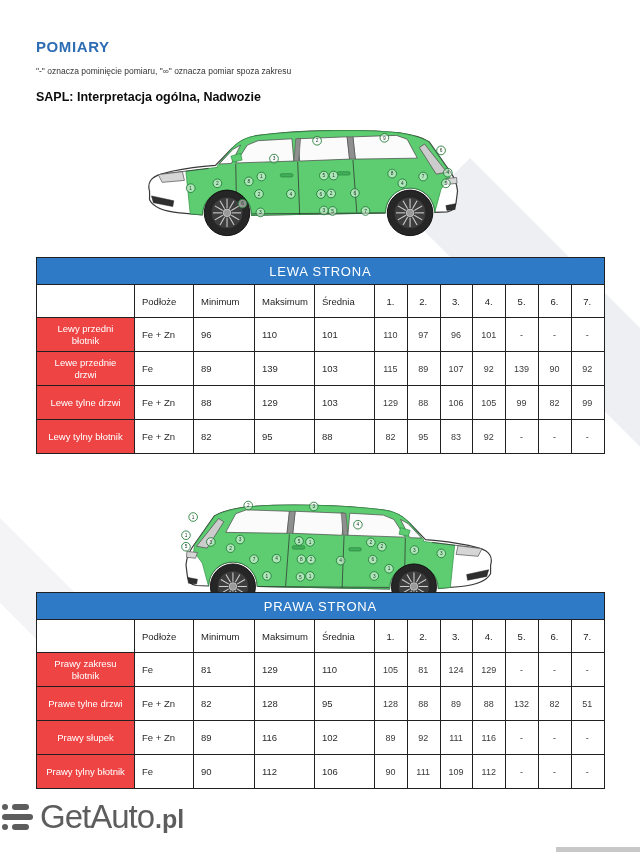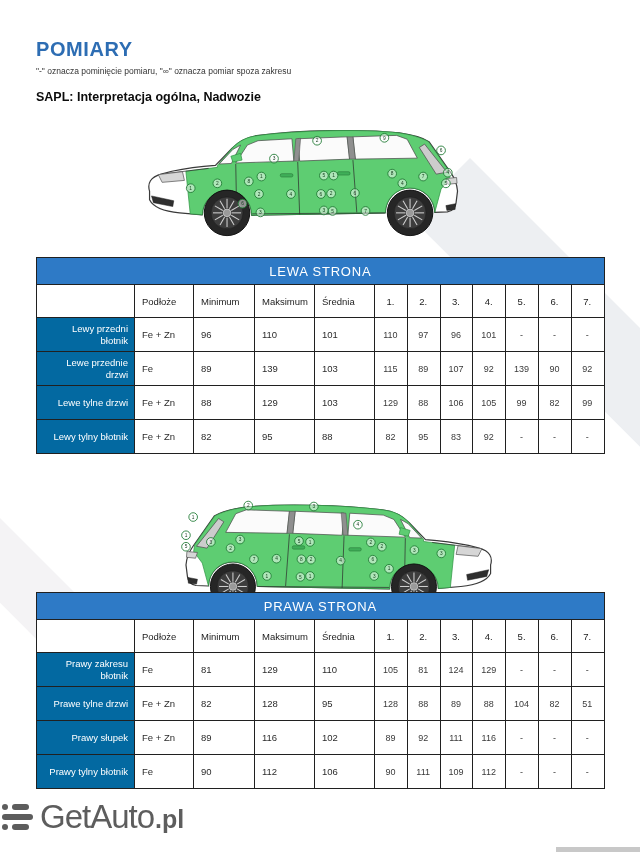--- a/index.html
+++ b/index.html
@@ -6,21 +6,21 @@
   body{
     width:640px;height:852px;position:relative;overflow:hidden;
     background:#ffffff;font-family:"Liberation Sans",sans-serif;
   }
   
   .band{position:absolute;z-index:0;transform:rotate(45deg);transform-origin:top left}
   .band1{left:470px;top:158px;width:330px;height:84px;background:#edeff2}
   .band2{left:-50px;top:468px;width:210px;height:60px;background:#f4f3f5}
   .bottom-edge{position:absolute;left:556px;top:847px;width:84px;height:5px;background:#9a9a9a;opacity:.55;z-index:3}
 
-  .page-title{position:absolute;left:36px;top:38px;margin:0;font-size:20px;font-weight:800;
+  .page-title{position:absolute;left:36px;top:38px;margin:0;font-size:15px;font-weight:800;
     color:#2d6db3;letter-spacing:.6px;z-index:1}
   .note{position:absolute;left:36px;top:66px;margin:0;font-size:8.5px;color:#333;z-index:1}
   .section-title{position:absolute;left:36px;top:90px;margin:0;font-size:12.5px;font-weight:700;color:#0c0c0c;z-index:1}
 
   .car{position:absolute;z-index:1}
   .car1{left:136px;top:114px;width:368px;height:128px}
   .car2{left:140px;top:490px;width:364px;height:124px}
 
   
   .cbody{fill:#ffffff;stroke:#3a3a3a;stroke-width:2.5;stroke-linejoin:round}
@@ -41,21 +41,21 @@
 
   table{position:absolute;left:36px;width:568px;border-collapse:collapse;table-layout:fixed;
     background:#fff;z-index:1}
   #t0{top:257px} #t1{top:592px}
   th,td{border:1.5px solid #202020;overflow:hidden}
   .title-row th{background:#2e7ac6;color:#fff;font-size:13px;font-weight:400;
     letter-spacing:.8px;height:24px;text-align:center}
   .head-row th{background:#fff;font-weight:400;font-size:9.5px;color:#1c1c1c;height:30px;
     text-align:left;padding-left:7px}
   .head-row th.num{text-align:center;padding-left:0}
-  .rowlabel{background:#0369a1;color:#fff;font-weight:400;font-size:9.5px;text-align:right;
+  .rowlabel{background:#ef4444;color:#fff;font-weight:400;font-size:9.5px;text-align:center;
     padding:3px 6px;line-height:1.25}
   td{font-size:9.5px;color:#2b2b2b;padding-left:7px;height:31px}
   td.mcell{text-align:center;padding-left:0;font-size:9px;color:#3a3a3a}
 
   
   .gwm{position:absolute;left:2px;top:798px;z-index:2;display:flex;align-items:center;gap:7px;
     color:#4c4c4c;opacity:.9}
   .gicon{display:flex;flex-direction:column;gap:4px}
   .grow{display:flex;align-items:center;gap:4px}
   .gdot{width:6px;height:6px;border-radius:3px;background:#4c4c4c}
@@ -551,21 +551,21 @@
       <tr>
         <th class="rowlabel">Prawe tylne drzwi</th>
         <td class="">Fe + Zn</td>
         <td class="">82</td>
         <td class="">128</td>
         <td class="">95</td>
         <td class="mcell">128</td>
         <td class="mcell">88</td>
         <td class="mcell">89</td>
         <td class="mcell">88</td>
-        <td class="mcell">104</td>
+        <td class="mcell">132</td>
         <td class="mcell">82</td>
         <td class="mcell">51</td>
       </tr>
       <tr>
         <th class="rowlabel">Prawy słupek</th>
         <td class="">Fe + Zn</td>
         <td class="">89</td>
         <td class="">116</td>
         <td class="">102</td>
         <td class="mcell">89</td>

